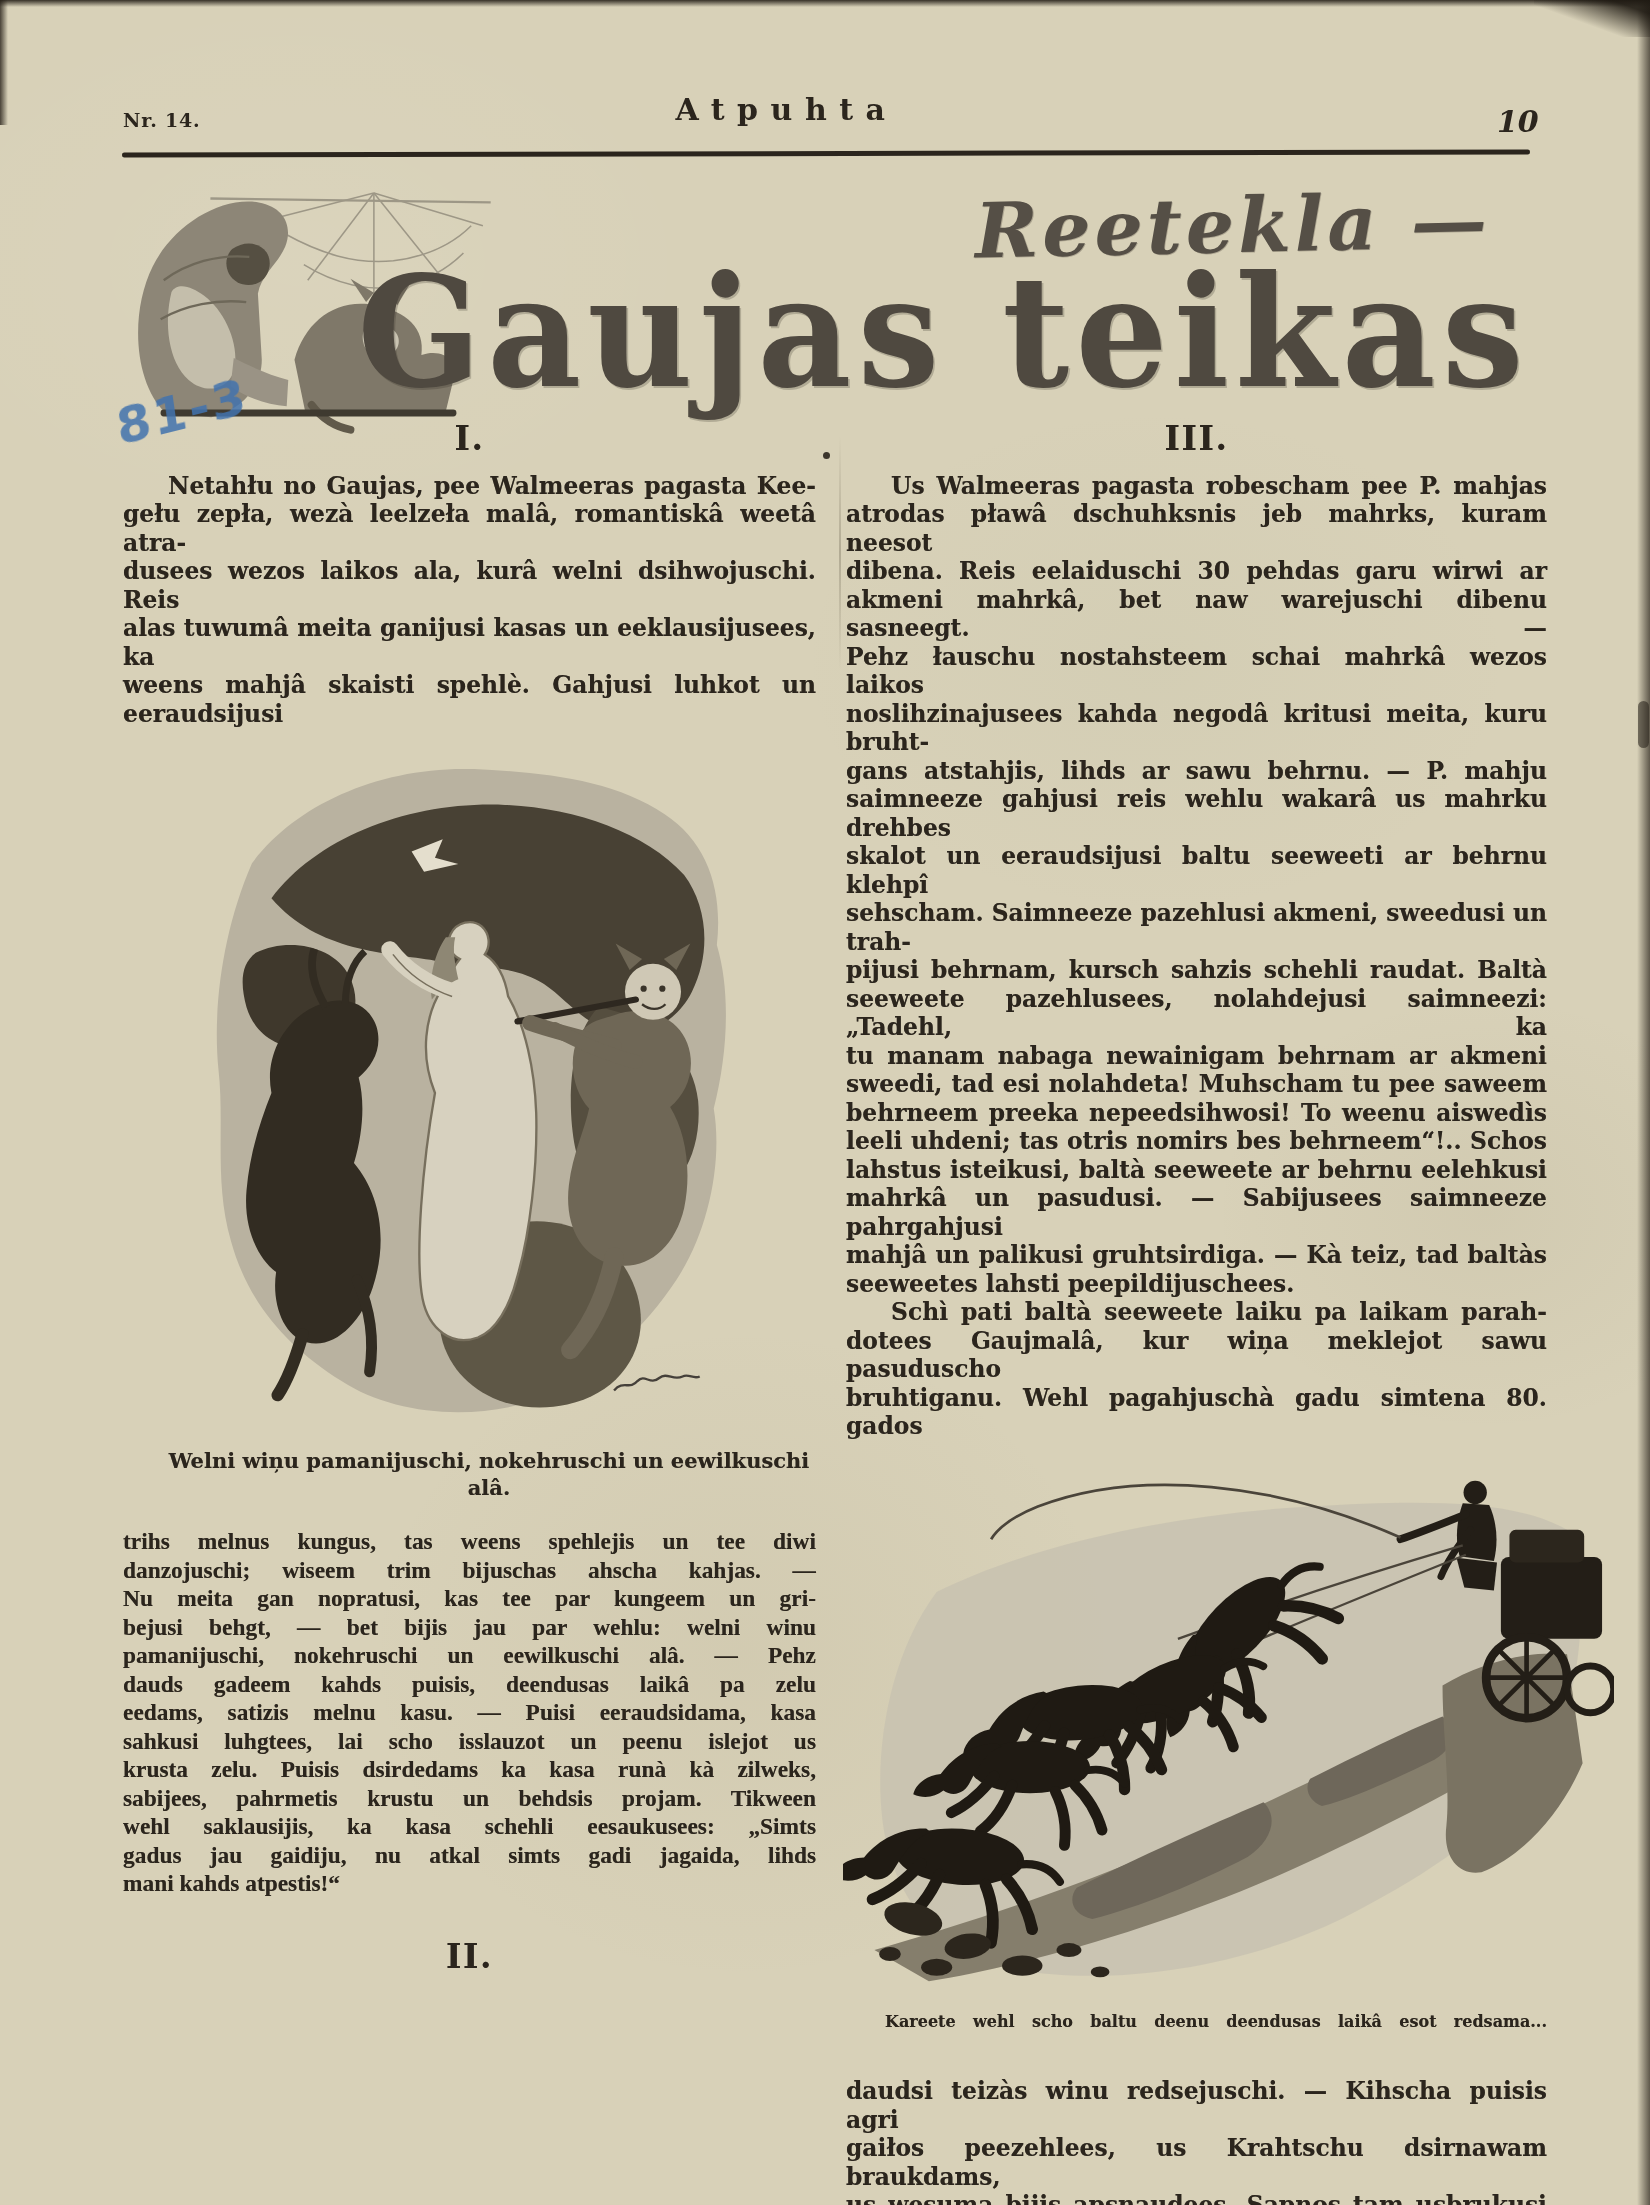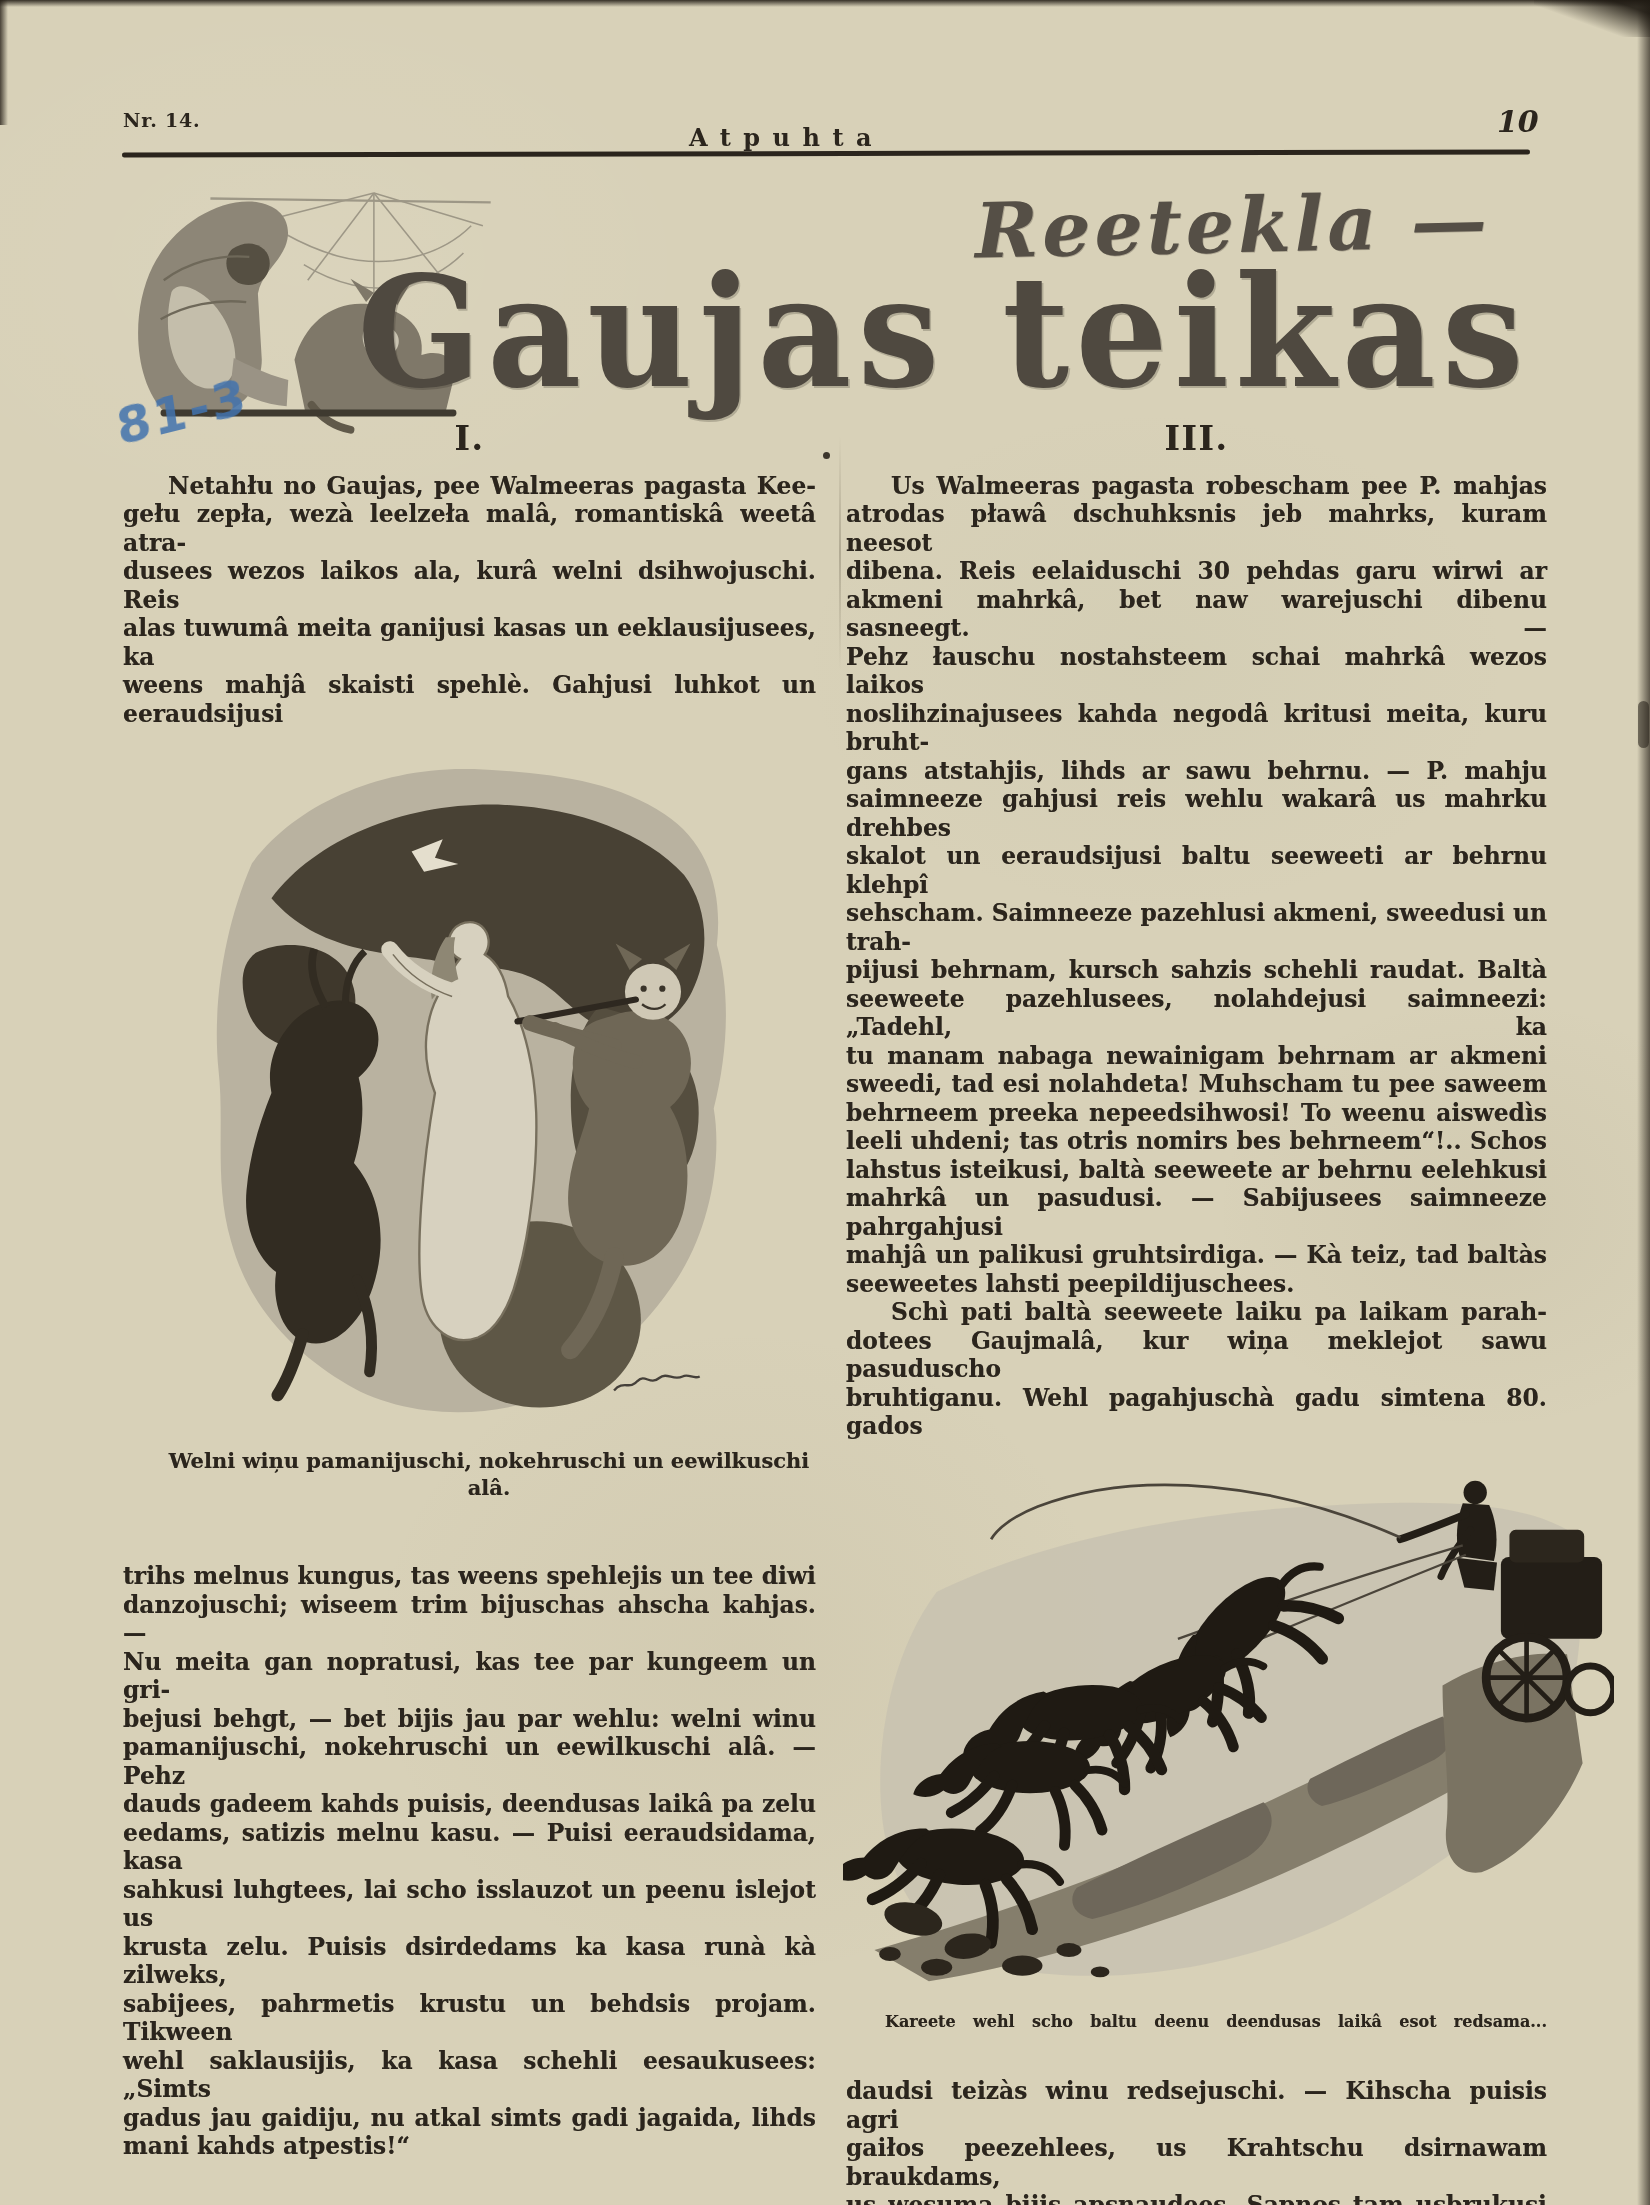--- a/index.html
+++ b/index.html
@@ -25,22 +25,22 @@
     background:linear-gradient(to left, rgba(40,34,26,0.75), rgba(40,34,26,0));}
   .scan-corner{position:absolute;top:0;right:0;width:117px;height:37px;
     background:linear-gradient(200deg, rgba(30,25,18,0.9) 18%, rgba(30,25,18,0) 60%);}
   .scan-notch{position:absolute;right:1.6px;top:701px;width:11px;height:47px;border-radius:6.2px;
     background:rgba(35,30,22,0.55);}
   .col-crease{position:absolute;left:839px;top:436px;width:1.6px;height:234px;
     background:linear-gradient(rgba(90,82,64,0), rgba(90,82,64,0.3), rgba(90,82,64,0));}
 
   
   .header-issue{position:absolute;left:123px;top:109px;font-size:19px;font-weight:700;letter-spacing:0.8px;}
-  .header-masthead{position:absolute;left:623px;top:123px;width:327px;text-align:center;
-    font-size:24px;font-weight:700;letter-spacing:12.5px;}
+  .header-masthead{position:absolute;left:623px;top:92px;width:327px;text-align:center;
+    font-size:30px;font-weight:700;letter-spacing:12.5px;}
   .header-page{position:absolute;left:1497px;top:104px;font-size:30px;font-weight:700;font-style:italic;}
   .header-rule{position:absolute;left:122px;top:151px;width:1408px;height:4.7px;
     background:#2b251d;border-radius:2.3px;transform:rotate(-0.12deg);}
 
   
   .vignette{position:absolute;left:117px;top:179px;}
   .pretitle{position:absolute;left:975px;top:181px;font-size:76px;font-weight:700;font-style:italic;
     color:#554f46;letter-spacing:3.9px;transform:rotate(-1.2deg);white-space:nowrap;
     text-shadow:0.8px 0.8px 0 rgba(43,37,29,0.25);}
   .maintitle{position:absolute;left:332px;top:254px;width:1223px;z-index:2;text-align:center;
@@ -60,21 +60,21 @@
     margin:3.1px 0 15.6px;}
   .para{margin:0;}
   .tline{text-align:justify;text-align-last:justify;text-justify:inter-word;white-space:normal;}
   .tline.end{text-align-last:left;}
   .tline.first{text-indent:45px;}
   .caption{text-align:center;font-size:21px;line-height:26.5px;font-weight:700;margin-top:20px;margin-left:39px;}
   .caption.wide{text-align:justify;text-align-last:justify;font-size:16px;}
   .illu{display:block;}
   .illu1{margin:30px auto 0;}
   .illu2{margin:11px 0 0 -3.1px;}
-  .para-after-illu1{margin-top:61px;}
+  .para-after-illu1{margin-top:26px;font-family:Liberation Serif, serif;}
   .head2{margin-top:42px;}
   .para-after-illu2{margin-top:42px;}
 </style>
 </head>
 <body>
 
 <div class="page">
 
   <div class="scan-top"></div>
   <div class="scan-left"></div>

